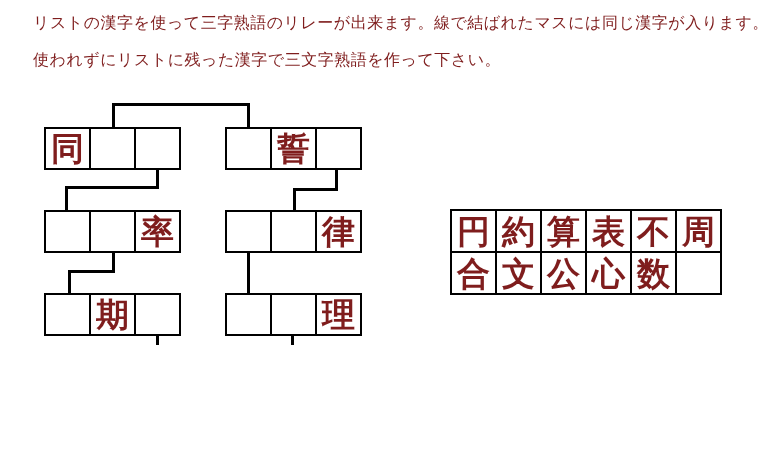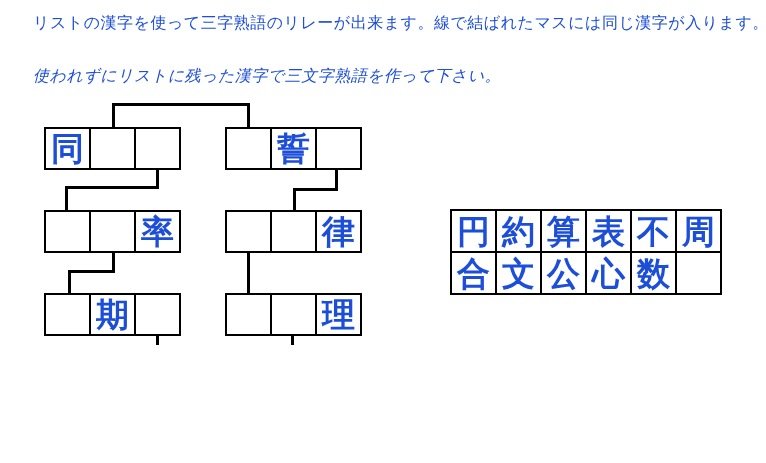--- a/index.html
+++ b/index.html
@@ -1,35 +1,35 @@
 <!DOCTYPE html>
 <html><head>
 <meta charset="utf-8">
 <style>
   html, body { margin: 0; padding: 0; background: #ffffff; }
   .stage {
     position: relative;
     width: 766px;
     height: 345px;
     background: #ffffff;
-    color: #1d4ed8;
+    color: #7f1d1d;
     font-family: "DejaVu Serif", "Liberation Serif", serif;
     overflow: hidden;
     border-radius: 25px;
   }
   .instr {
     position: absolute;
     left: 33px;
     margin: 0;
     font-size: 16px;
     letter-spacing: 0.5px;
     white-space: nowrap;
   }
   .instr1 { top: 13px; }
-  .instr2 { top: 66px; font-style: italic; }
+  .instr2 { top: 50px; }
 
   
   .line { position: absolute; background: #000000; z-index: 1; }
 
   
   .kbox {
     position: absolute;
     display: flex;
     border: 2px solid #000000;
     background: #ffffff;

